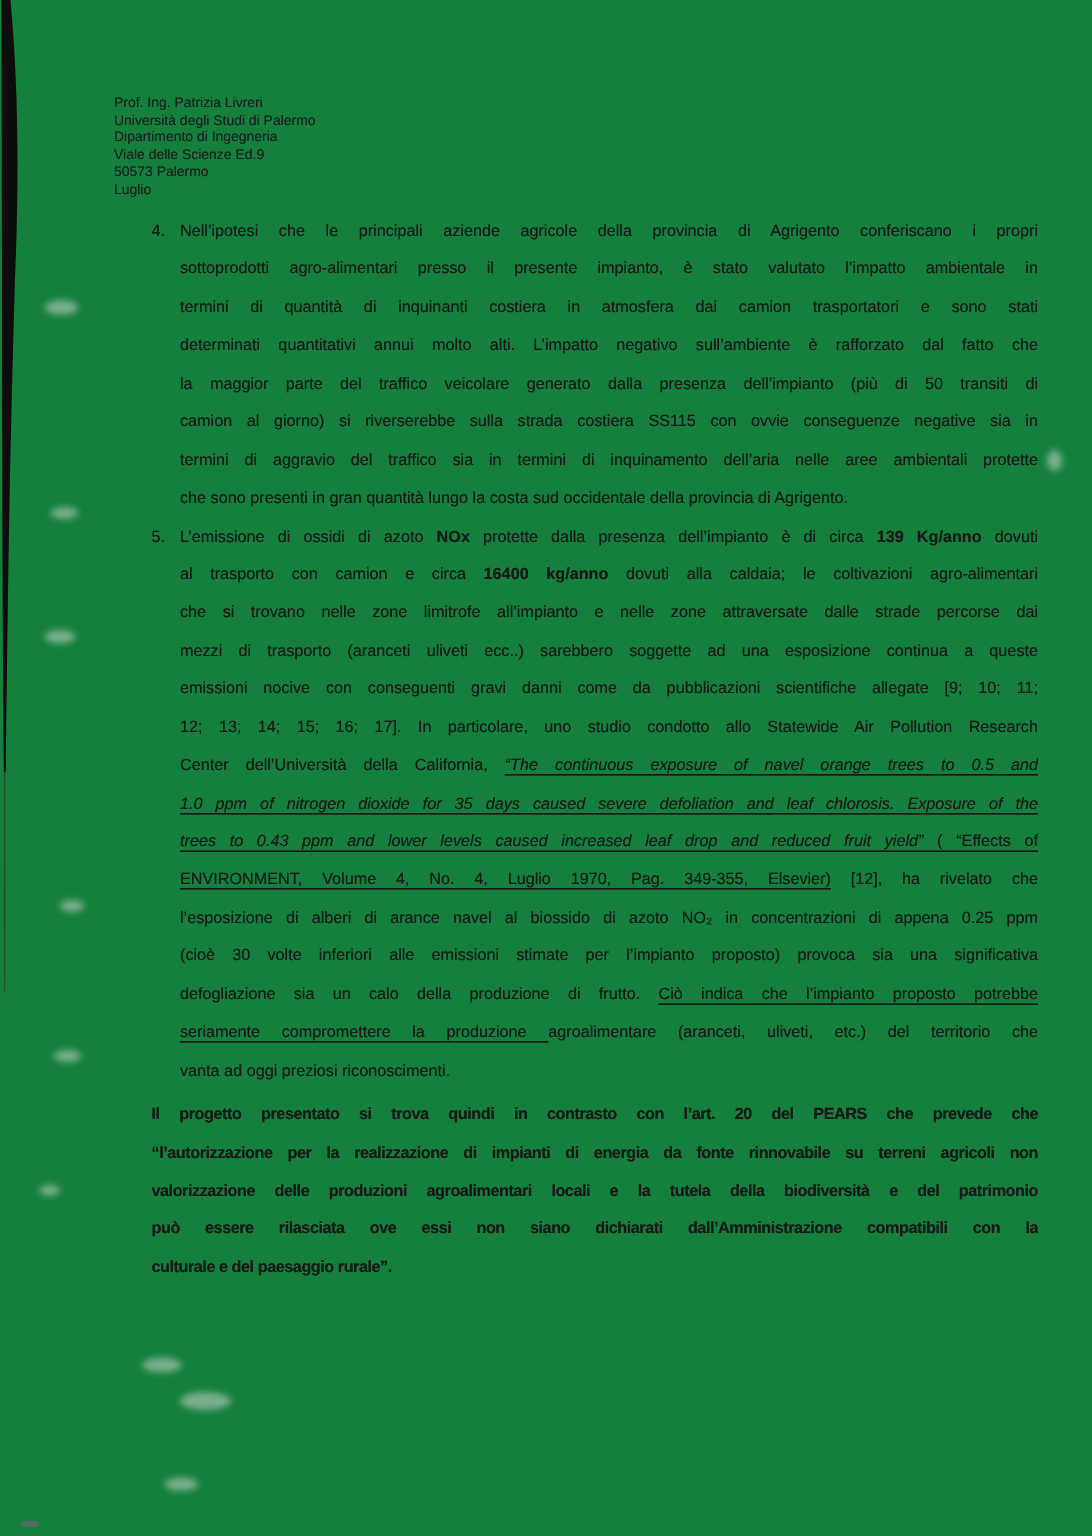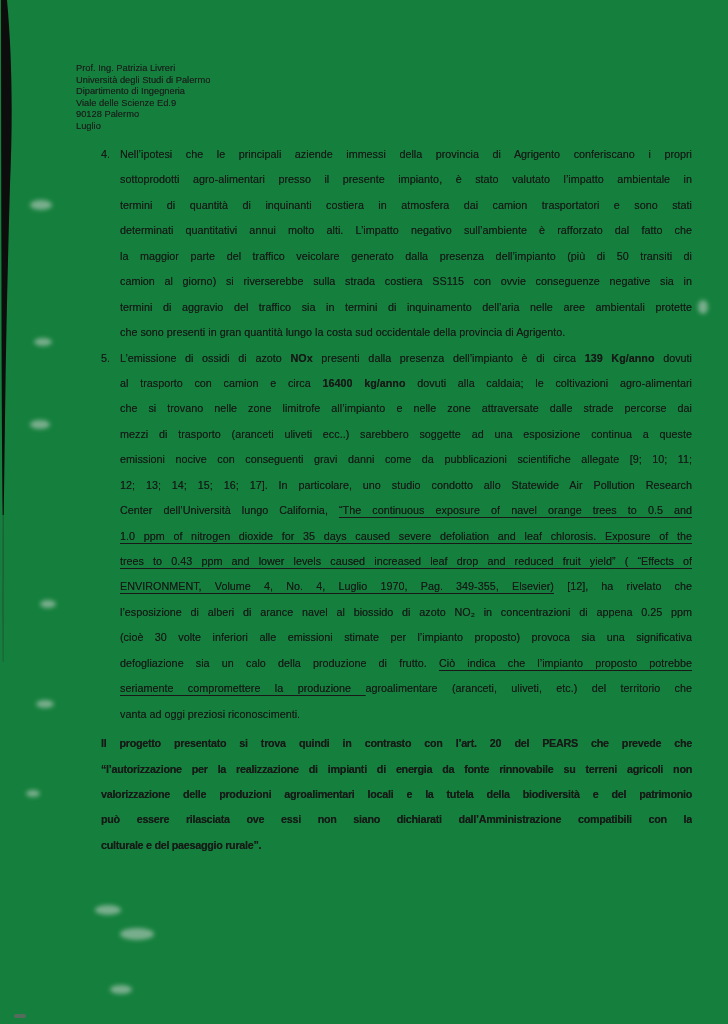--- a/index.html
+++ b/index.html
@@ -27,21 +27,21 @@
   }
   .block{position:relative;padding-left:19px;}
   .block.closing{padding-left:0;margin-top:4px;font-weight:700;letter-spacing:-0.3px;}
   .num{position:absolute;left:0;top:0;}
   .line{
     text-align:justify;text-align-last:justify;
     height:25.45px;overflow:hidden;
   }
   .line.last{text-align-last:left;}
   .b{font-weight:700;}
-  .i{}
+  .i{font-style:italic;}
   .u{text-decoration:underline;text-underline-offset:2.5px;text-decoration-thickness:1px;}
 </style>
 </head>
 <body>
 
 <div class="page">
 
   <svg class="edge-mark" width="20" height="680" viewBox="0 0 20 680">
     <path d="M1,0 L7,0 C12,55 13,115 10,185 C8,255 6.2,330 5.2,405 C4.6,450 4.2,485 3.8,515 L2.6,515 C2.2,460 1.6,390 1.5,310 C1.4,210 1.1,95 1,0 Z" fill="#0d0d0d"></path>
     <path d="M3.6,515 L2.7,515 L2.5,600 C2.5,625 2.6,645 2.8,662 L3.4,662 C3.5,640 3.6,610 3.6,575 Z" fill="#2a2a2a" opacity="0.55"></path>
@@ -57,45 +57,45 @@
   <div class="smudge" style="left:120px;top:928px;width:34px;height:12px;"></div>
   <div class="smudge" style="left:110px;top:985px;width:22px;height:9px;"></div>
   <div class="smudge" style="left:698px;top:300px;width:10px;height:14px;"></div>
   <div class="smudge dark" style="left:14px;top:1014px;width:12px;height:4px;"></div>
 
   <div class="header">
     <div>Prof. Ing. Patrizia Livreri</div>
     <div>Università degli Studi di Palermo</div>
     <div>Dipartimento di Ingegneria</div>
     <div>Viale delle Scienze Ed.9</div>
-    <div>90128 Palermo</div>
+    <div>50573 Palermo</div>
     <div>Luglio</div>
   </div>
 
   <div class="doc">
       <div class="block list-item">
         <span class="num">4.</span>
-        <div class="line"><span>Nell’ipotesi che le principali aziende immessi della provincia di Agrigento conferiscano i propri</span></div>
+        <div class="line"><span>Nell’ipotesi che le principali aziende agricole della provincia di Agrigento conferiscano i propri</span></div>
         <div class="line"><span>sottoprodotti agro-alimentari presso il presente impianto, è stato valutato l’impatto ambientale in</span></div>
         <div class="line"><span>termini di quantità di inquinanti costiera in atmosfera dai camion trasportatori e sono stati</span></div>
         <div class="line"><span>determinati quantitativi annui molto alti. L’impatto negativo sull’ambiente è rafforzato dal fatto che</span></div>
         <div class="line"><span>la maggior parte del traffico veicolare generato dalla presenza dell’impianto (più di 50 transiti di</span></div>
         <div class="line"><span>camion al giorno) si riverserebbe sulla strada costiera SS115 con ovvie conseguenze negative sia in</span></div>
         <div class="line"><span>termini di aggravio del traffico sia in termini di inquinamento dell’aria nelle aree ambientali protette</span></div>
         <div class="line last"><span>che sono presenti in gran quantità lungo la costa sud occidentale della provincia di Agrigento.</span></div>
       </div>
       <div class="block list-item">
         <span class="num">5.</span>
-        <div class="line"><span>L’emissione di ossidi di azoto </span><span class="b">NOx</span><span> presenti dalla presenza dell’impianto è di circa </span><span class="b">139 Kg/anno</span><span> dovuti</span></div>
+        <div class="line"><span>L’emissione di ossidi di azoto </span><span class="b">NOx</span><span> protette dalla presenza dell’impianto è di circa </span><span class="b">139 Kg/anno</span><span> dovuti</span></div>
         <div class="line"><span>al trasporto con camion e circa </span><span class="b">16400 kg/anno</span><span> dovuti alla caldaia; le coltivazioni agro-alimentari</span></div>
         <div class="line"><span>che si trovano nelle zone limitrofe all’impianto e nelle zone attraversate dalle strade percorse dai</span></div>
         <div class="line"><span>mezzi di trasporto (aranceti uliveti ecc..) sarebbero soggette ad una esposizione continua a queste</span></div>
         <div class="line"><span>emissioni nocive con conseguenti gravi danni come da pubblicazioni scientifiche allegate [9; 10; 11;</span></div>
         <div class="line"><span>12; 13; 14; 15; 16; 17]. In particolare, uno studio condotto allo Statewide Air Pollution Research</span></div>
-        <div class="line"><span>Center dell’Università lungo California, </span><span class="i u">“The continuous exposure of navel orange trees to 0.5 and</span></div>
+        <div class="line"><span>Center dell’Università della California, </span><span class="i u">“The continuous exposure of navel orange trees to 0.5 and</span></div>
         <div class="line"><span class="i u">1.0 ppm of nitrogen dioxide for 35 days caused severe defoliation and leaf chlorosis. Exposure of the</span></div>
         <div class="line"><span class="i u">trees to 0.43 ppm and lower levels caused increased leaf drop and reduced fruit yield”</span><span class="u"> ( “Effects of</span></div>
         <div class="line"><span class="u">ENVIRONMENT, Volume 4, No. 4, Luglio 1970, Pag. 349-355, Elsevier)</span><span> [12], ha rivelato che</span></div>
         <div class="line"><span>l’esposizione di alberi di arance navel al biossido di azoto NO₂ in concentrazioni di appena 0.25 ppm</span></div>
         <div class="line"><span>(cioè 30 volte inferiori alle emissioni stimate per l’impianto proposto) provoca sia una significativa</span></div>
         <div class="line"><span>defogliazione sia un calo della produzione di frutto. </span><span class="u">Ciò indica che l’impianto proposto potrebbe</span></div>
         <div class="line"><span class="u">seriamente compromettere la produzione </span><span>agroalimentare (aranceti, uliveti, etc.) del territorio che</span></div>
         <div class="line last"><span>vanta ad oggi preziosi riconoscimenti.</span></div>
       </div>
       <div class="block closing">

